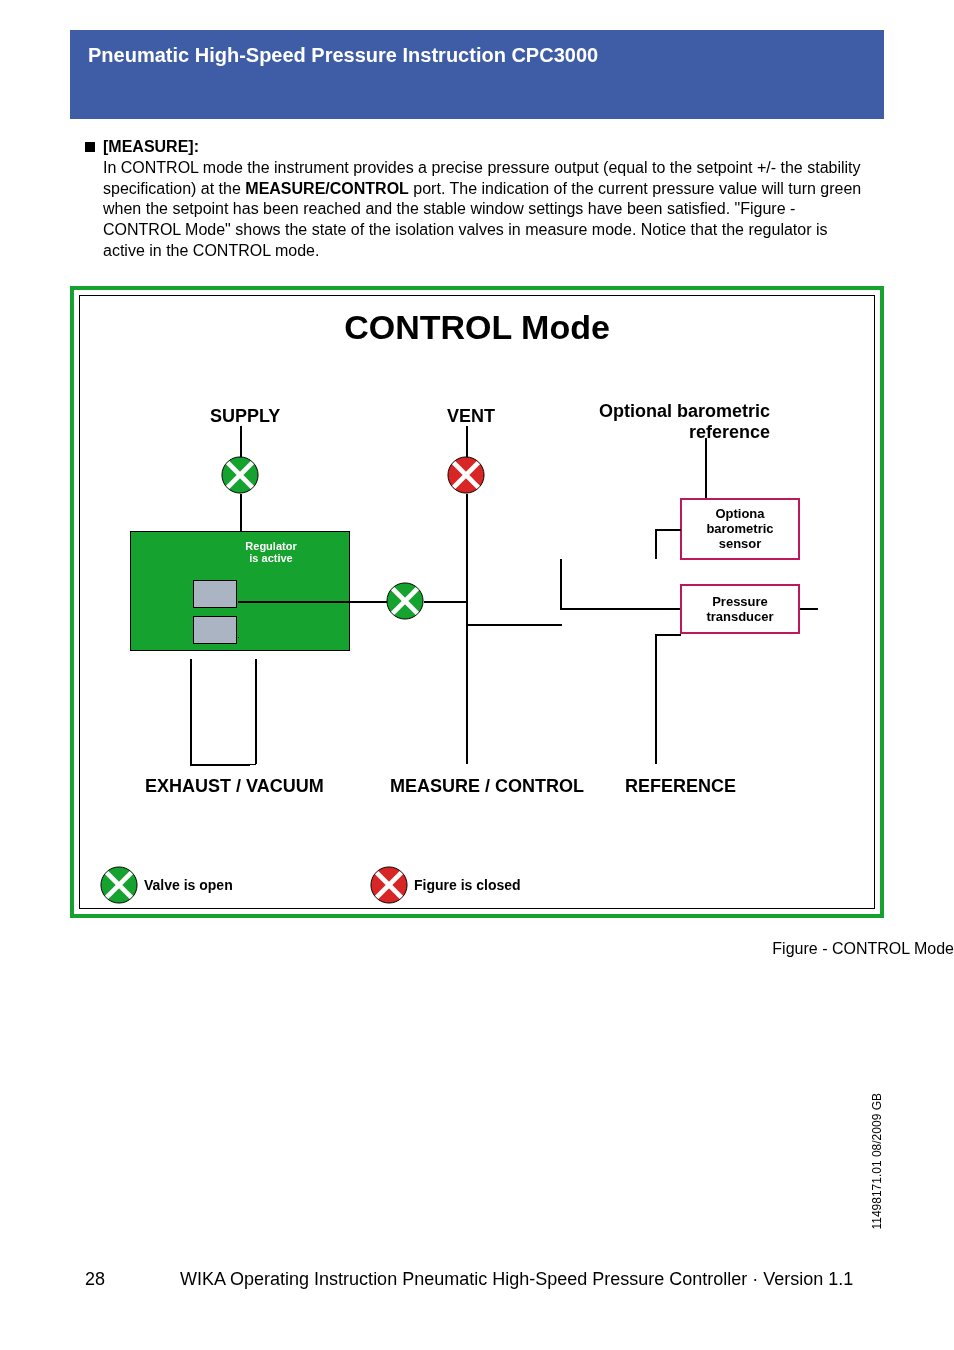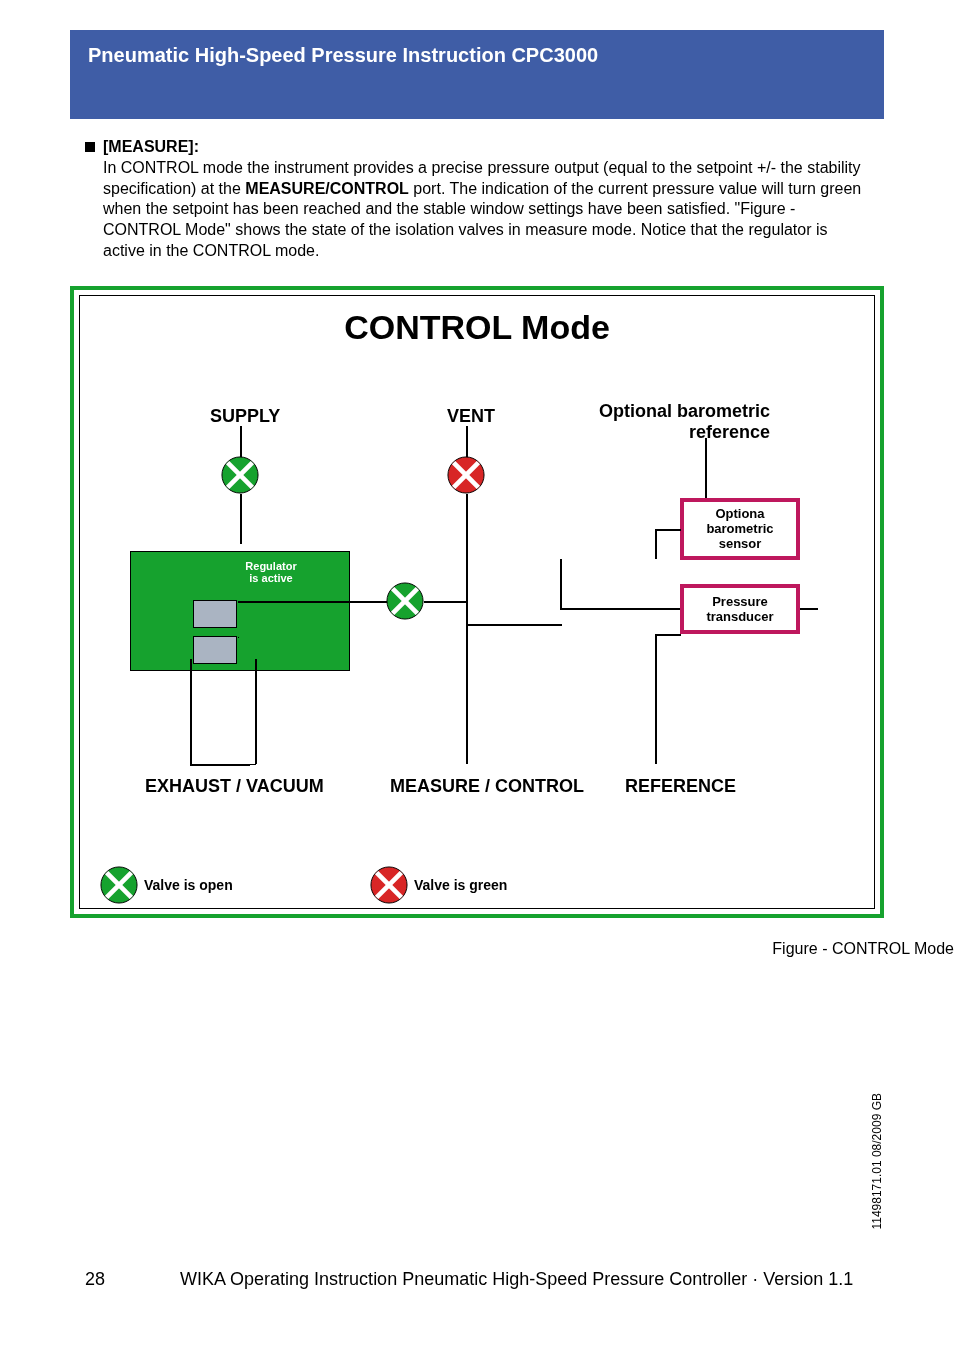--- a/index.html
+++ b/index.html
@@ -50,21 +50,21 @@
     top: 12px; left: 50%; transform: translateX(-50%);
     font-size: 34px; font-weight: bold;
   }
   .dlabel {
     position: absolute; font-weight: bold; font-size: 18px; text-align: right;
   }
   .valve {
     position: absolute; width: 38px; height: 38px;
   }
   .box-sensor {
-    position: absolute; border: 4px solid #be185d; background: #fff;
+    position: absolute; border: 2px solid #be185d; background: #fff;
     font-size: 13px; font-weight: bold; text-align: center;
     display: flex; align-items: center; justify-content: center;
     padding: 6px 8px;
   }
   .regulator-box {
     position: absolute; background: #16a22e;
     width: 220px; height: 120px;
     border: 1px solid #000;
   }
   .reg-sq {
@@ -146,21 +146,21 @@
     <div class="line" style="top:233px; left:575px; width:2px; height:30px;"></div>
 
     <div class="box-sensor" style="top:288px; left:600px; width:120px; height:50px;">
       <span>Pressure transducer</span>
     </div>
     <div class="line" style="top:312px; left:480px; width:120px; height:2px;"></div>
     <div class="line" style="top:263px; left:480px; width:2px; height:50px;"></div>
 
     <div class="line" style="top:312px; left:720px; width:18px; height:2px;"></div>
 
-    <div class="regulator-box" style="top:255px; left:50px;">
+    <div class="regulator-box" style="top:235px; left:50px;">
       <div class="reg-label" style="top:8px; left:105px; width:70px; white-space: pre-line;">Regulator
 is active</div>
       <div class="reg-sq" style="top:48px; left:62px;"></div>
       <div class="reg-sq" style="top:84px; left:62px;"></div>
     </div>
 
     <div class="line" style="top:305px; left:158px; width:112px; height:2px;"></div>
     <div class="line" style="top:341px; left:158px; width:1px; height:1px;"></div>
 
     <div class="line" style="top:305px; left:270px; width:40px; height:2px;"></div>
@@ -195,21 +195,21 @@
         <line x1="33" y1="7" x2="7" y2="33" stroke="#fff" stroke-width="5"></line>
       </svg>
       <span>Valve is open</span>
     </div>
     <div class="legend-row" style="top:570px; left:290px;">
       <svg width="38" height="38" viewBox="0 0 40 40">
         <circle cx="20" cy="20" r="19" fill="#d82626" stroke="#000" stroke-width="1"></circle>
         <line x1="7" y1="7" x2="33" y2="33" stroke="#fff" stroke-width="5"></line>
         <line x1="33" y1="7" x2="7" y2="33" stroke="#fff" stroke-width="5"></line>
       </svg>
-      <span>Valve is green</span>
+      <span>Figure is closed</span>
     </div>
 
   </div>
 </div>
 
 <div class="figure-caption">Figure - CONTROL Mode</div>
 
 <div class="side-text">11498171.01 08/2009  GB</div>
 
 <div class="footer">

